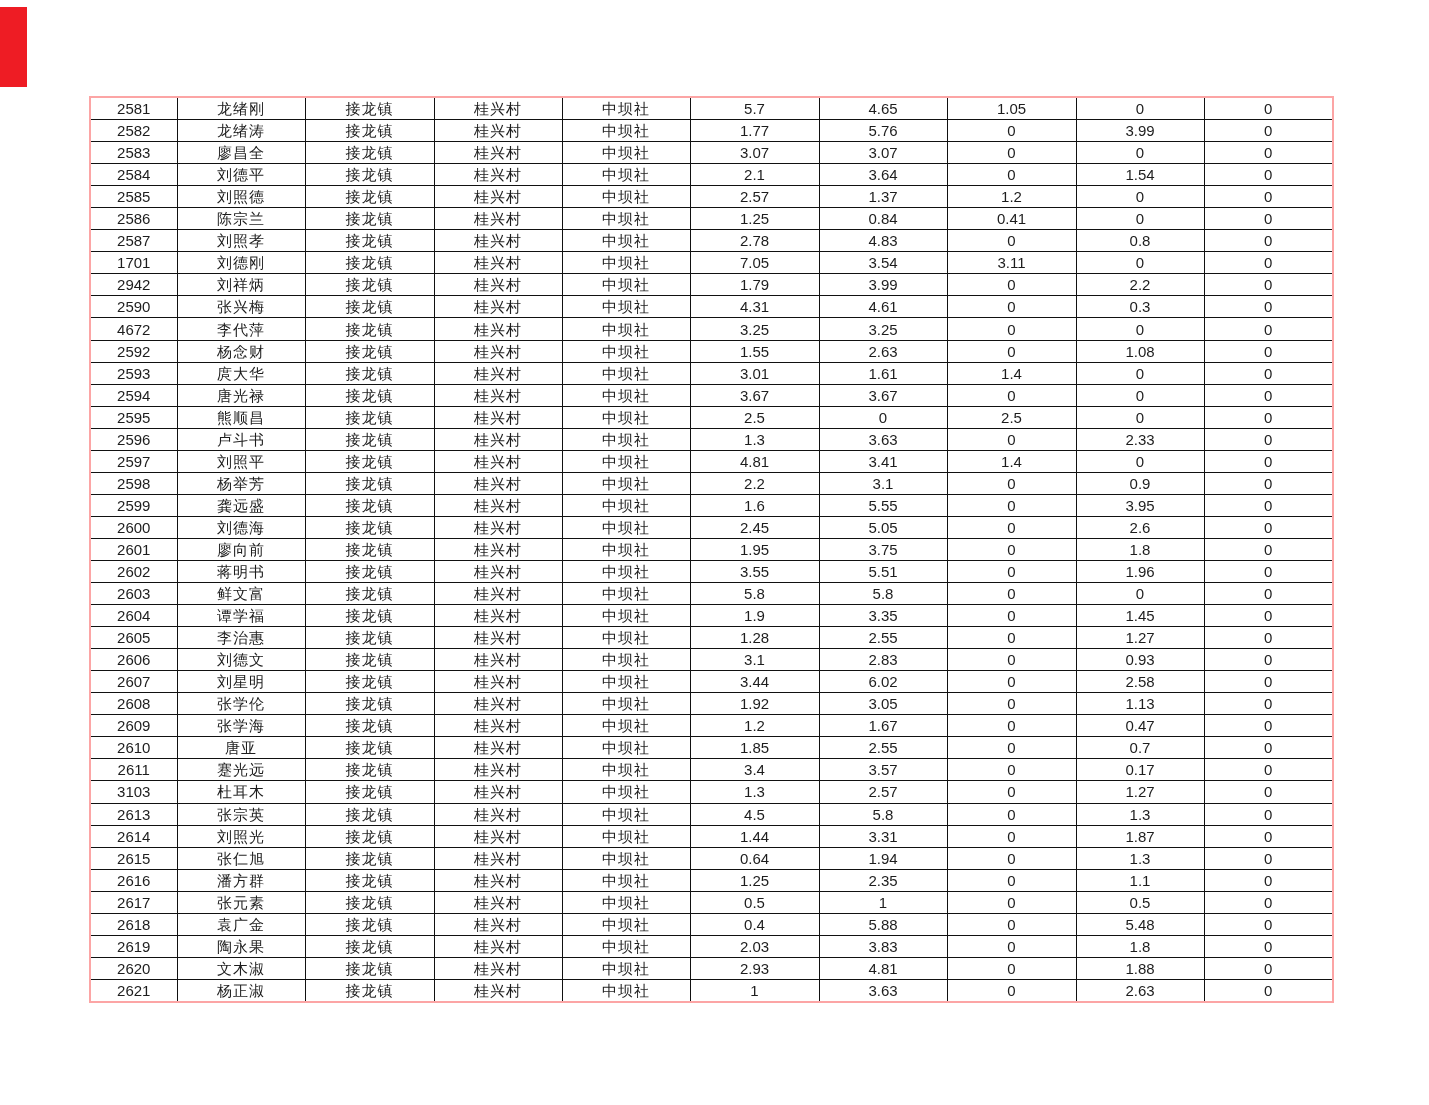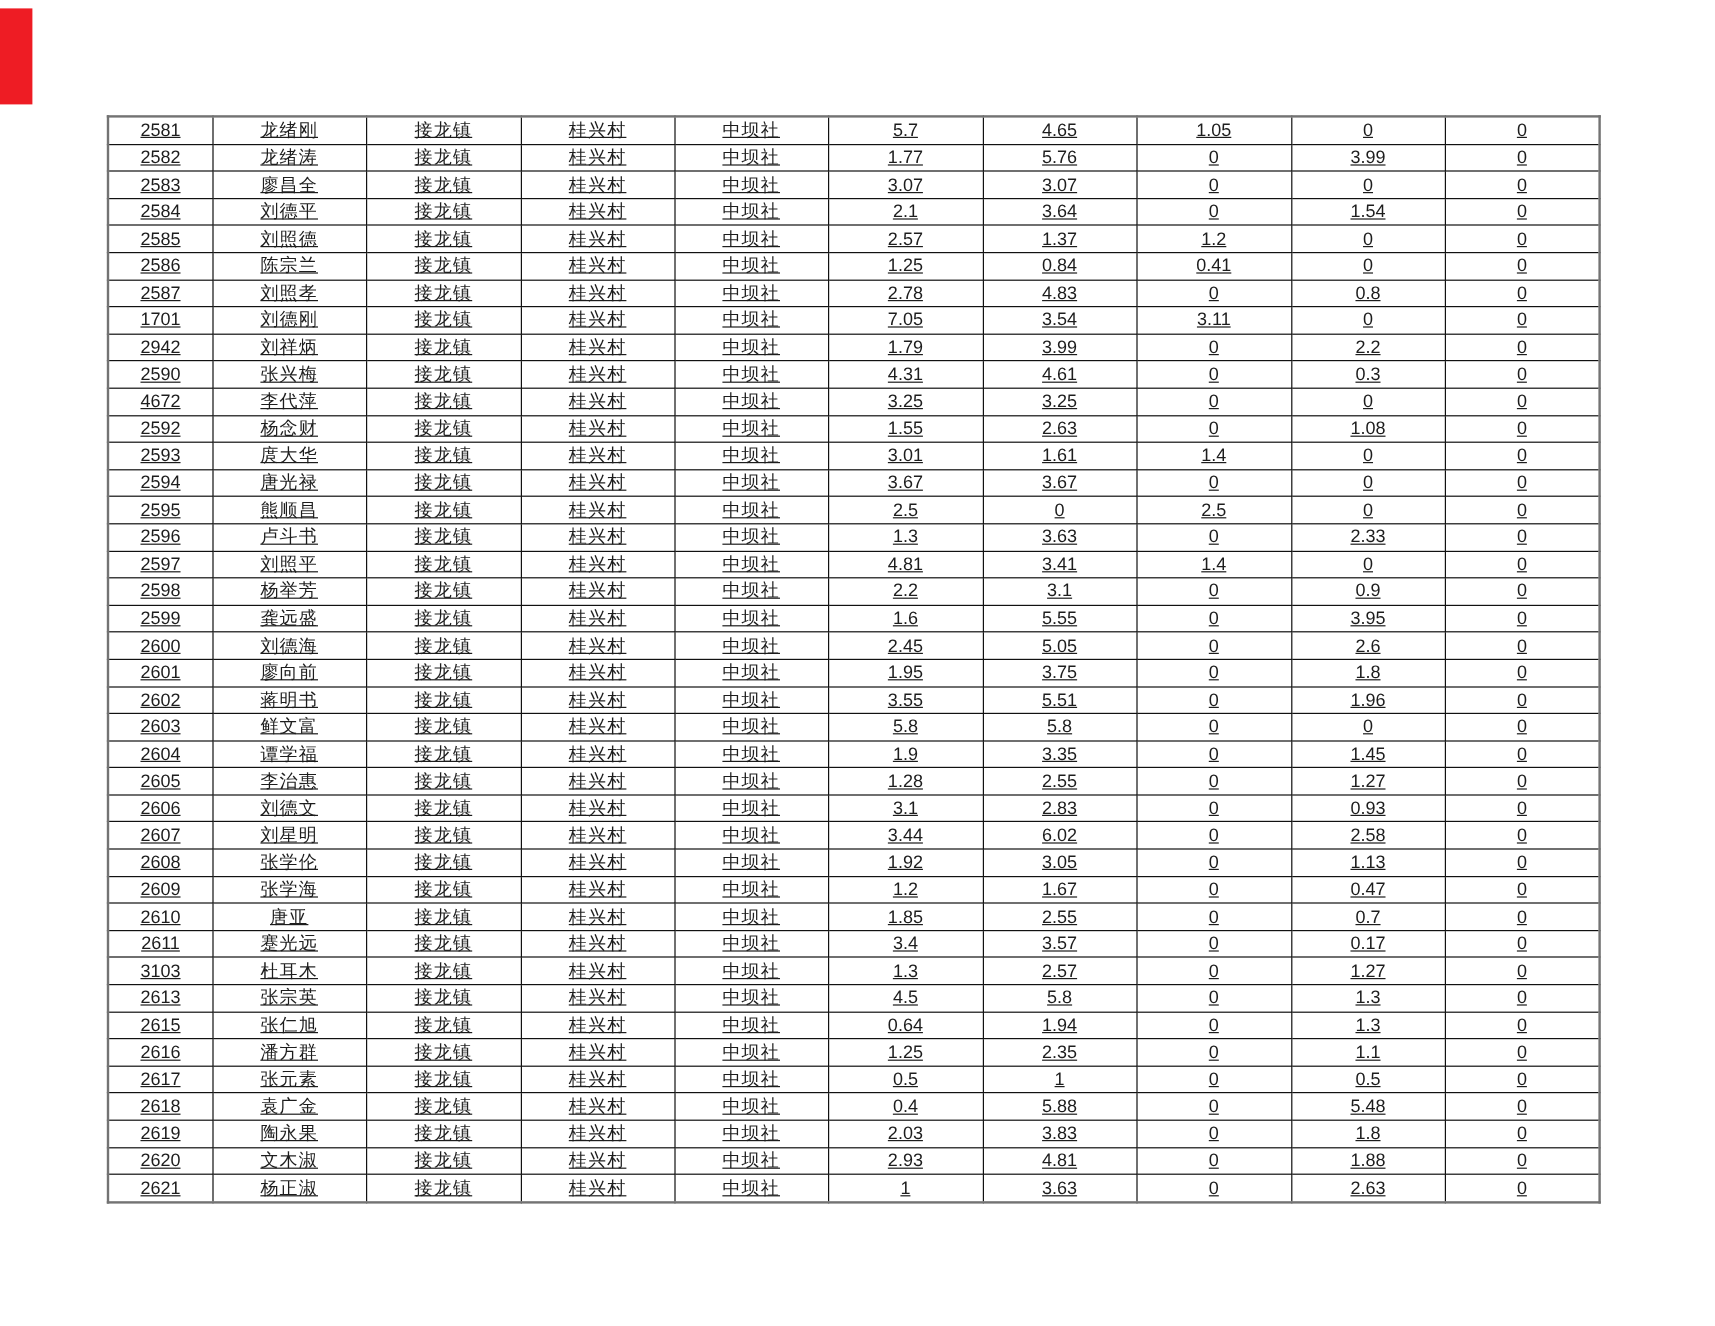--- a/index.html
+++ b/index.html
@@ -38,22 +38,21 @@
     text-align: center;
     vertical-align: middle;
     height: 20px;
     font-size: 15px;
     line-height: 1;
     white-space: nowrap;
     overflow: hidden;
     color: #1d1d1d;
   }
   table.data-table {
-    border: 2px solid #737373;
-    text-decoration: underline;
+    border: 2px solid #fca5a5;
   }
   td.cjk {
     font-size: 16px;
     letter-spacing: 1px;
   }
 </style>
 </head>
 <body>
 
 <div class="red-marker" style="background: rgb(238, 28, 36);"></div>
@@ -462,20 +461,32 @@
         <td class="cjk">接龙镇</td>
         <td class="cjk">桂兴村</td>
         <td class="cjk">中坝社</td>
         <td>4.5</td>
         <td>5.8</td>
         <td>0</td>
         <td>1.3</td>
         <td>0</td>
       </tr>
       <tr>
+        <td>2614</td>
+        <td class="cjk">刘照光</td>
+        <td class="cjk">接龙镇</td>
+        <td class="cjk">桂兴村</td>
+        <td class="cjk">中坝社</td>
+        <td>1.44</td>
+        <td>3.31</td>
+        <td>0</td>
+        <td>1.87</td>
+        <td>0</td>
+      </tr>
+      <tr>
         <td>2615</td>
         <td class="cjk">张仁旭</td>
         <td class="cjk">接龙镇</td>
         <td class="cjk">桂兴村</td>
         <td class="cjk">中坝社</td>
         <td>0.64</td>
         <td>1.94</td>
         <td>0</td>
         <td>1.3</td>
         <td>0</td>

